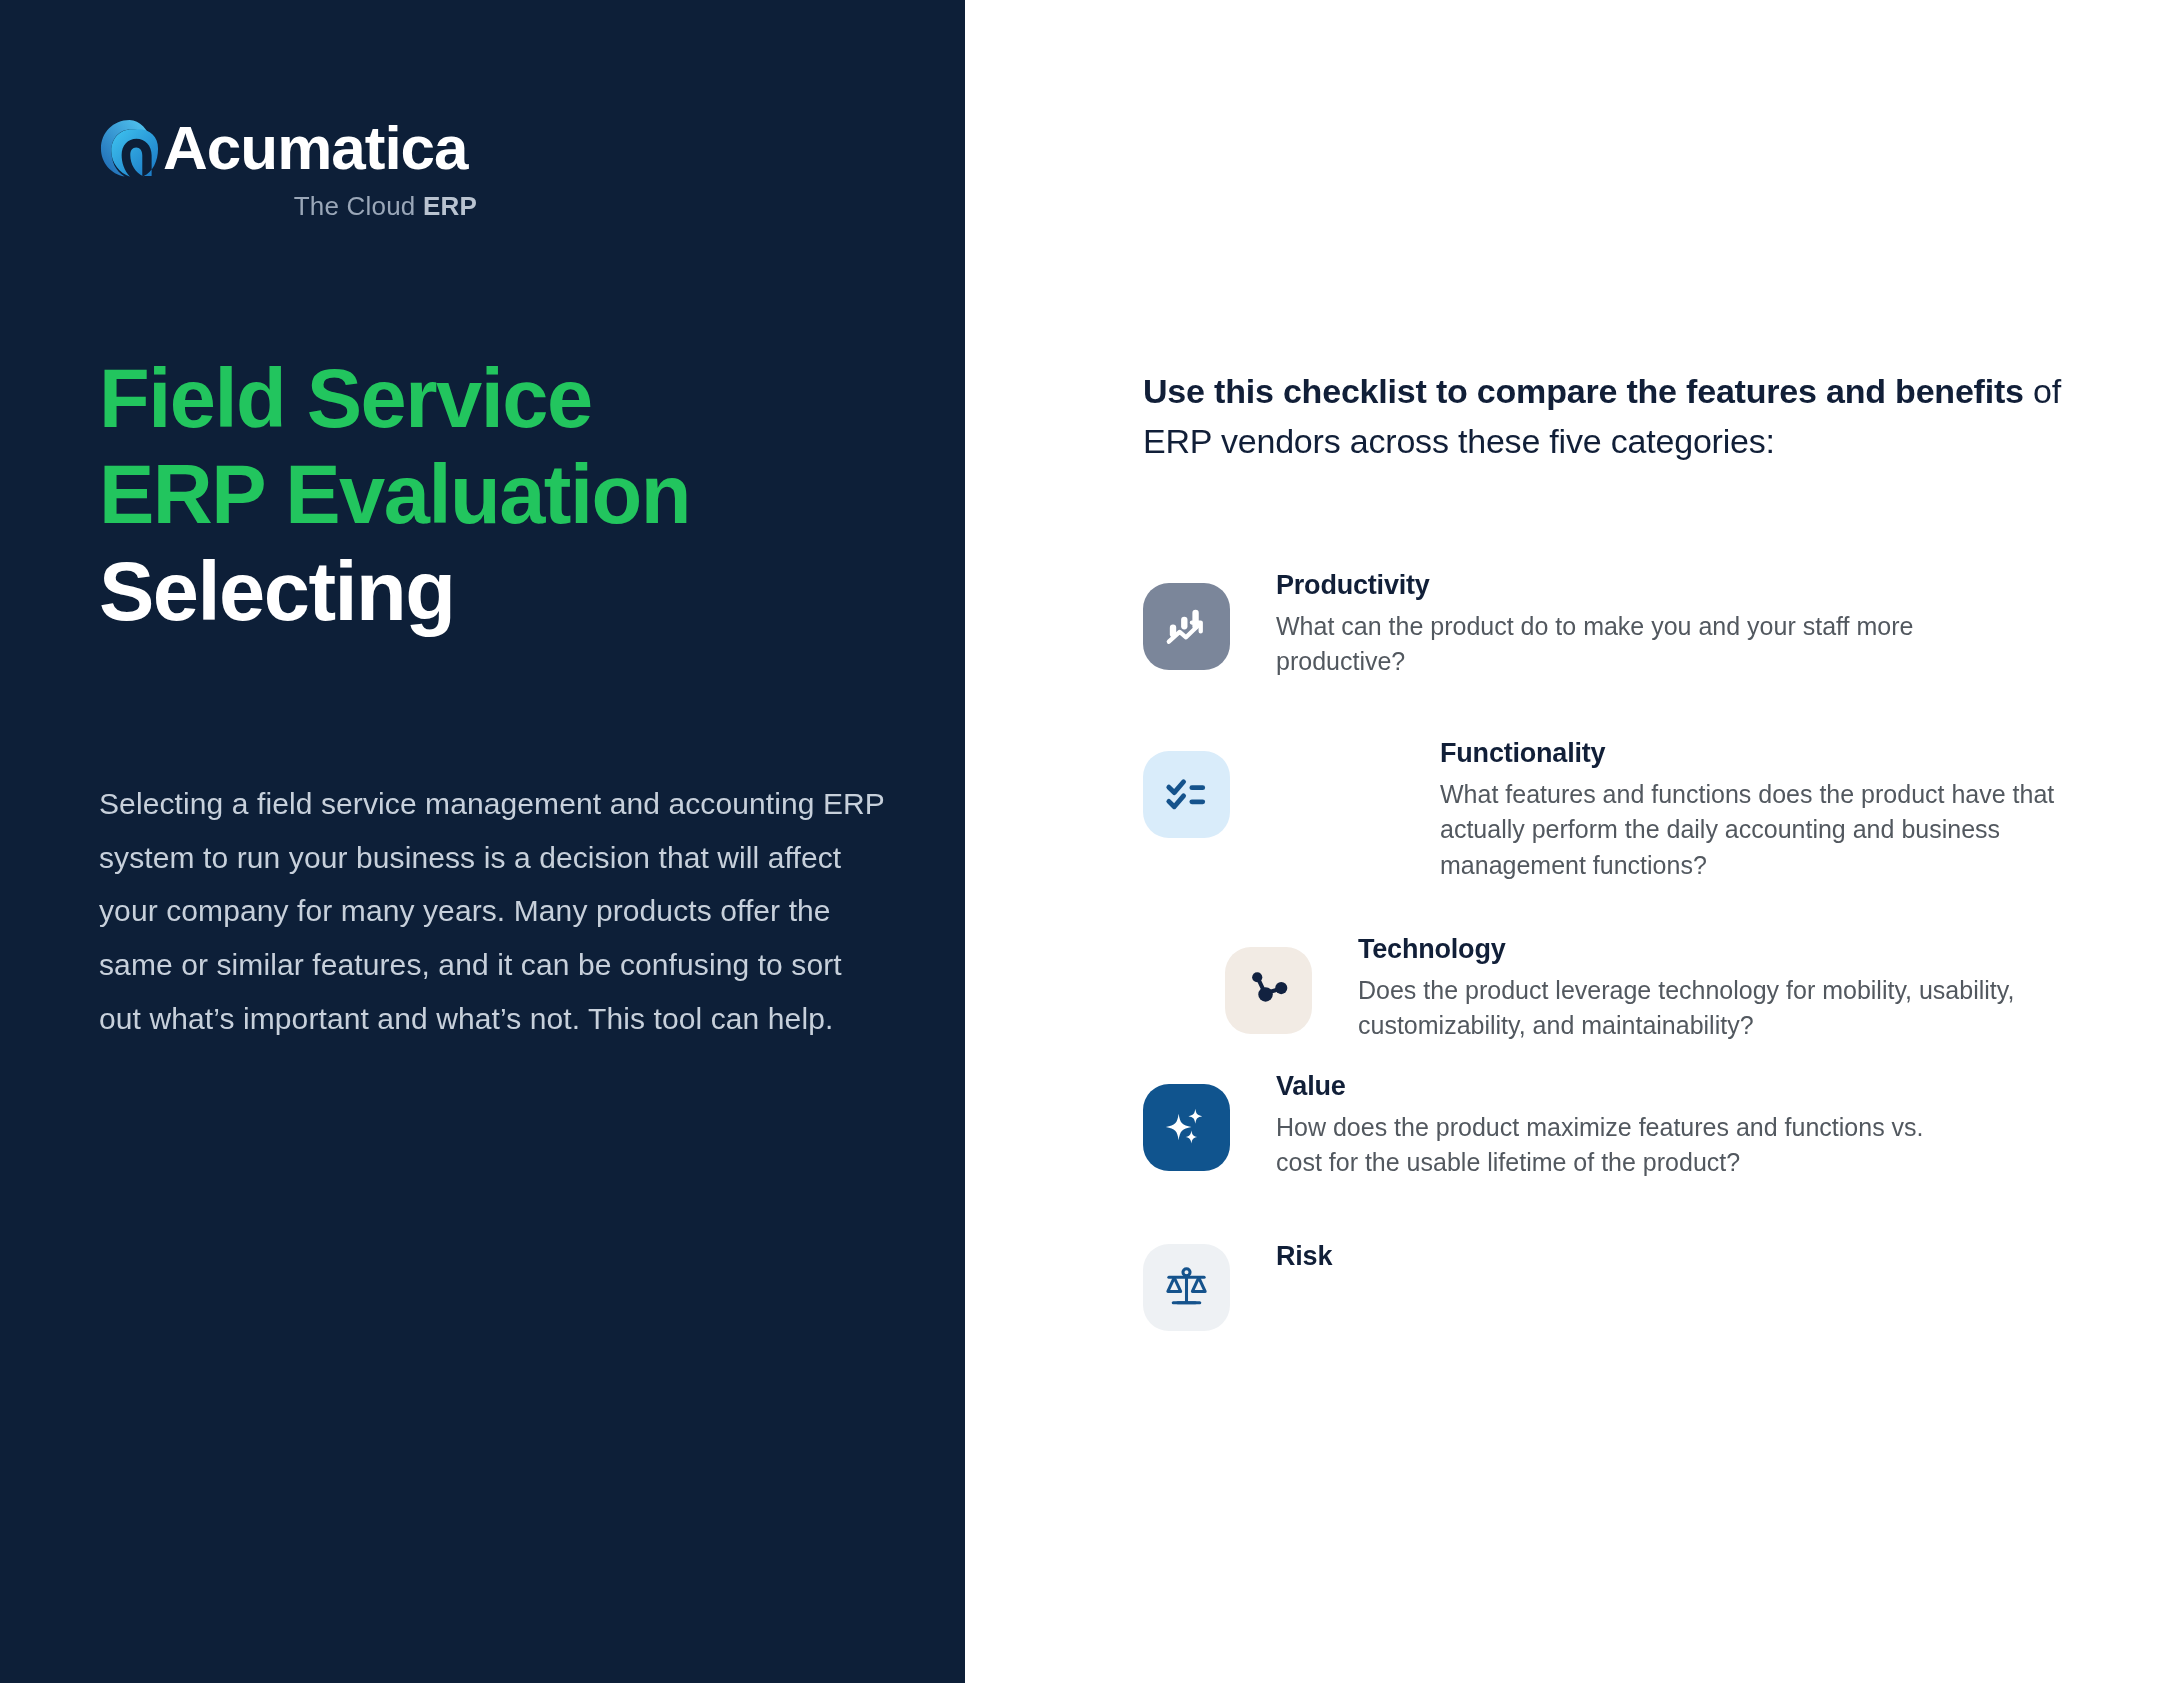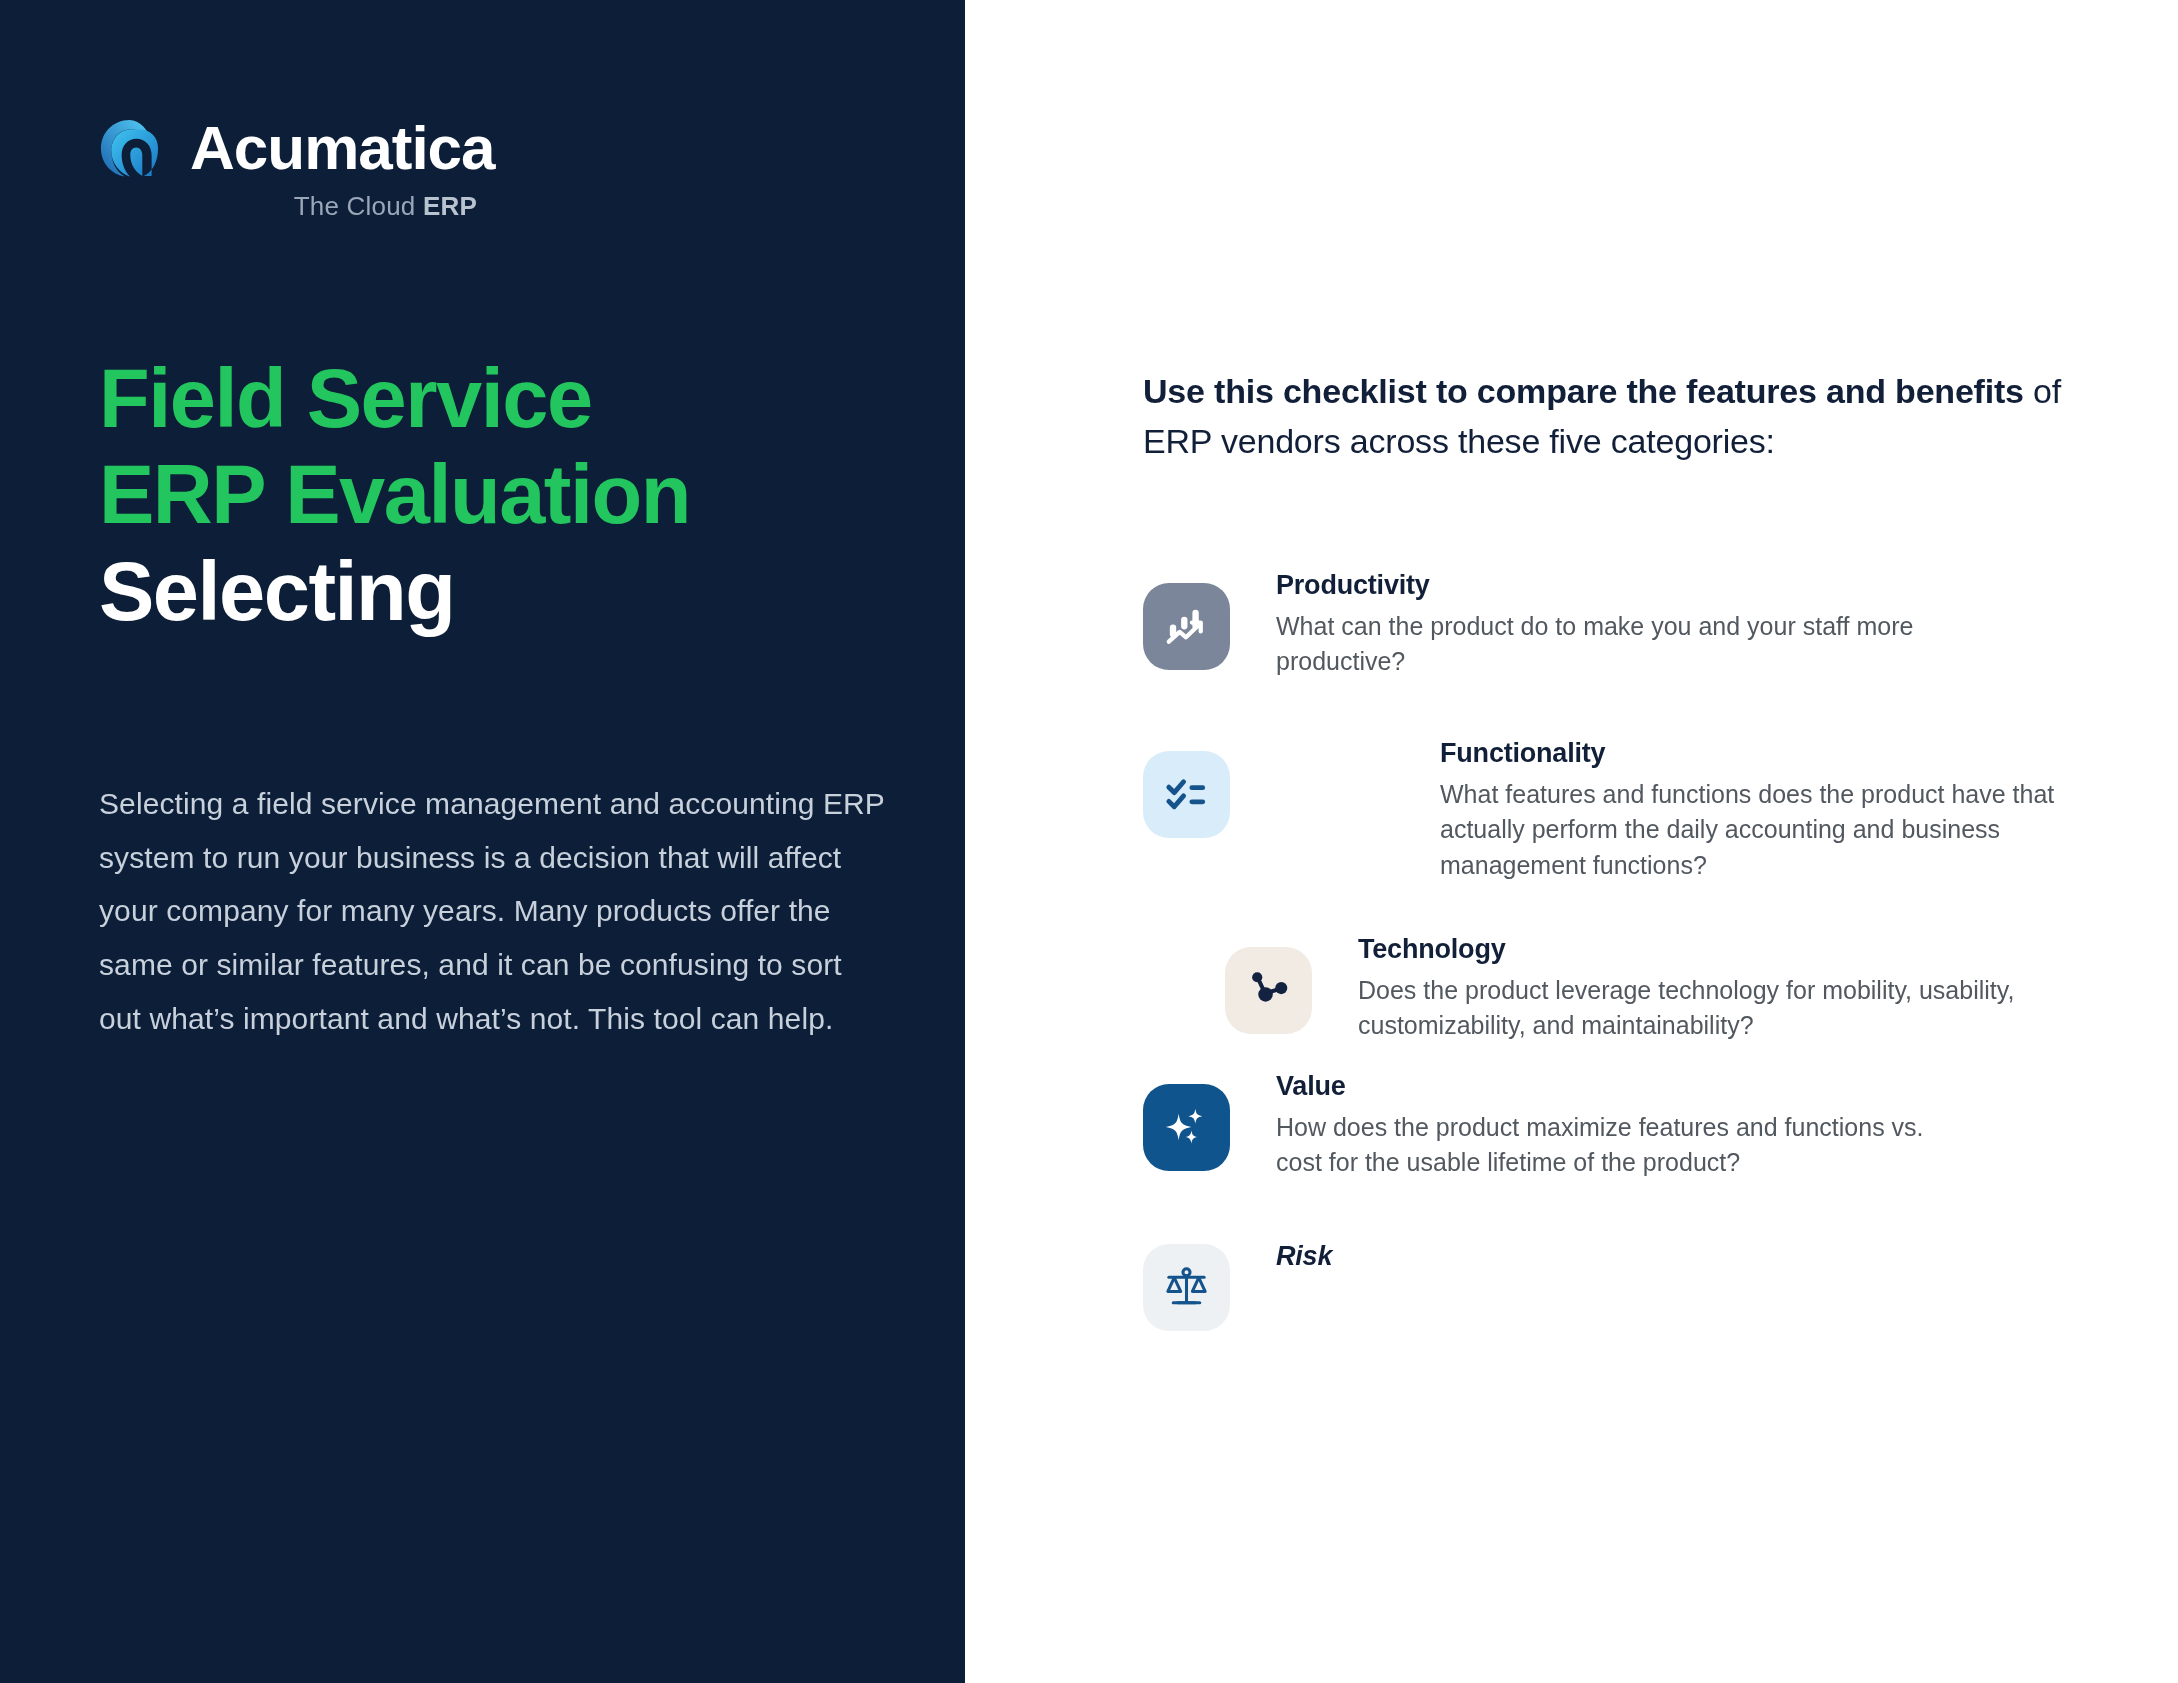--- a/index.html
+++ b/index.html
@@ -17,21 +17,21 @@
     background:#0d1f38;
     position:relative;
     flex:0 0 965px;
   }
 
   .logo-block {
     position:absolute;
     left:99px; top:117px;
     width:396px;
   }
-  .logo-row { display:flex; align-items:center; gap:30px; }
+  .logo-row { display:flex; align-items:center; gap:3px; }
   .logo-mark { width:61px; height:61px; flex:0 0 61px; display:block; }
   .logo-word {
     font-size:62px;
     font-weight:700;
     color:#ffffff;
     letter-spacing:-1px;
     line-height:1;
     font-family:"Liberation Sans", sans-serif;
   }
   .logo-tagline {
@@ -124,21 +124,21 @@
     color:#52585f;
     letter-spacing:0;
     max-width:693px;
   }
   
   .item-0 { margin-bottom:57px; }
   .item-1 { margin-bottom:50px;justify-content:space-between; }
   .item-2 { margin-bottom:26px;justify-content:center; }
   .item-3 { margin-bottom:59px; }
   .item-4 .cat-icon { margin-top:4px; }
-  .item-4 .cat-title { margin-bottom:2px;font-style:italic; }
+  .item-4 .cat-title { margin-bottom:2px; }
 </style>
 </head>
 <body>
 
 <div class="page">
 
   <div class="left-panel">
 
     <div class="logo-block">
       <div class="logo-row">

